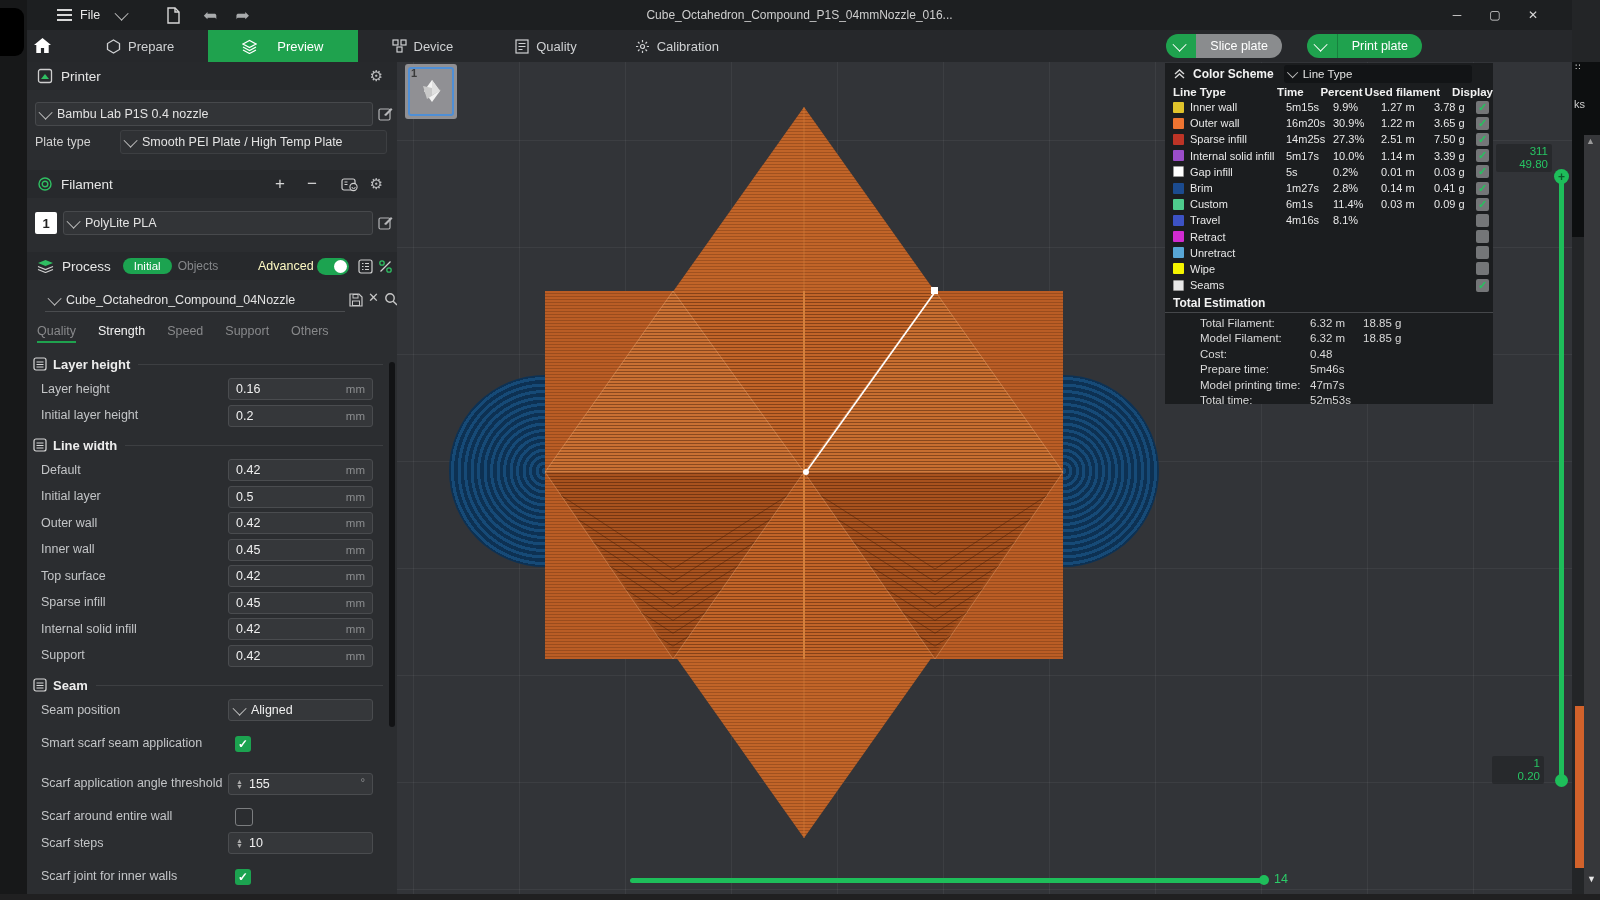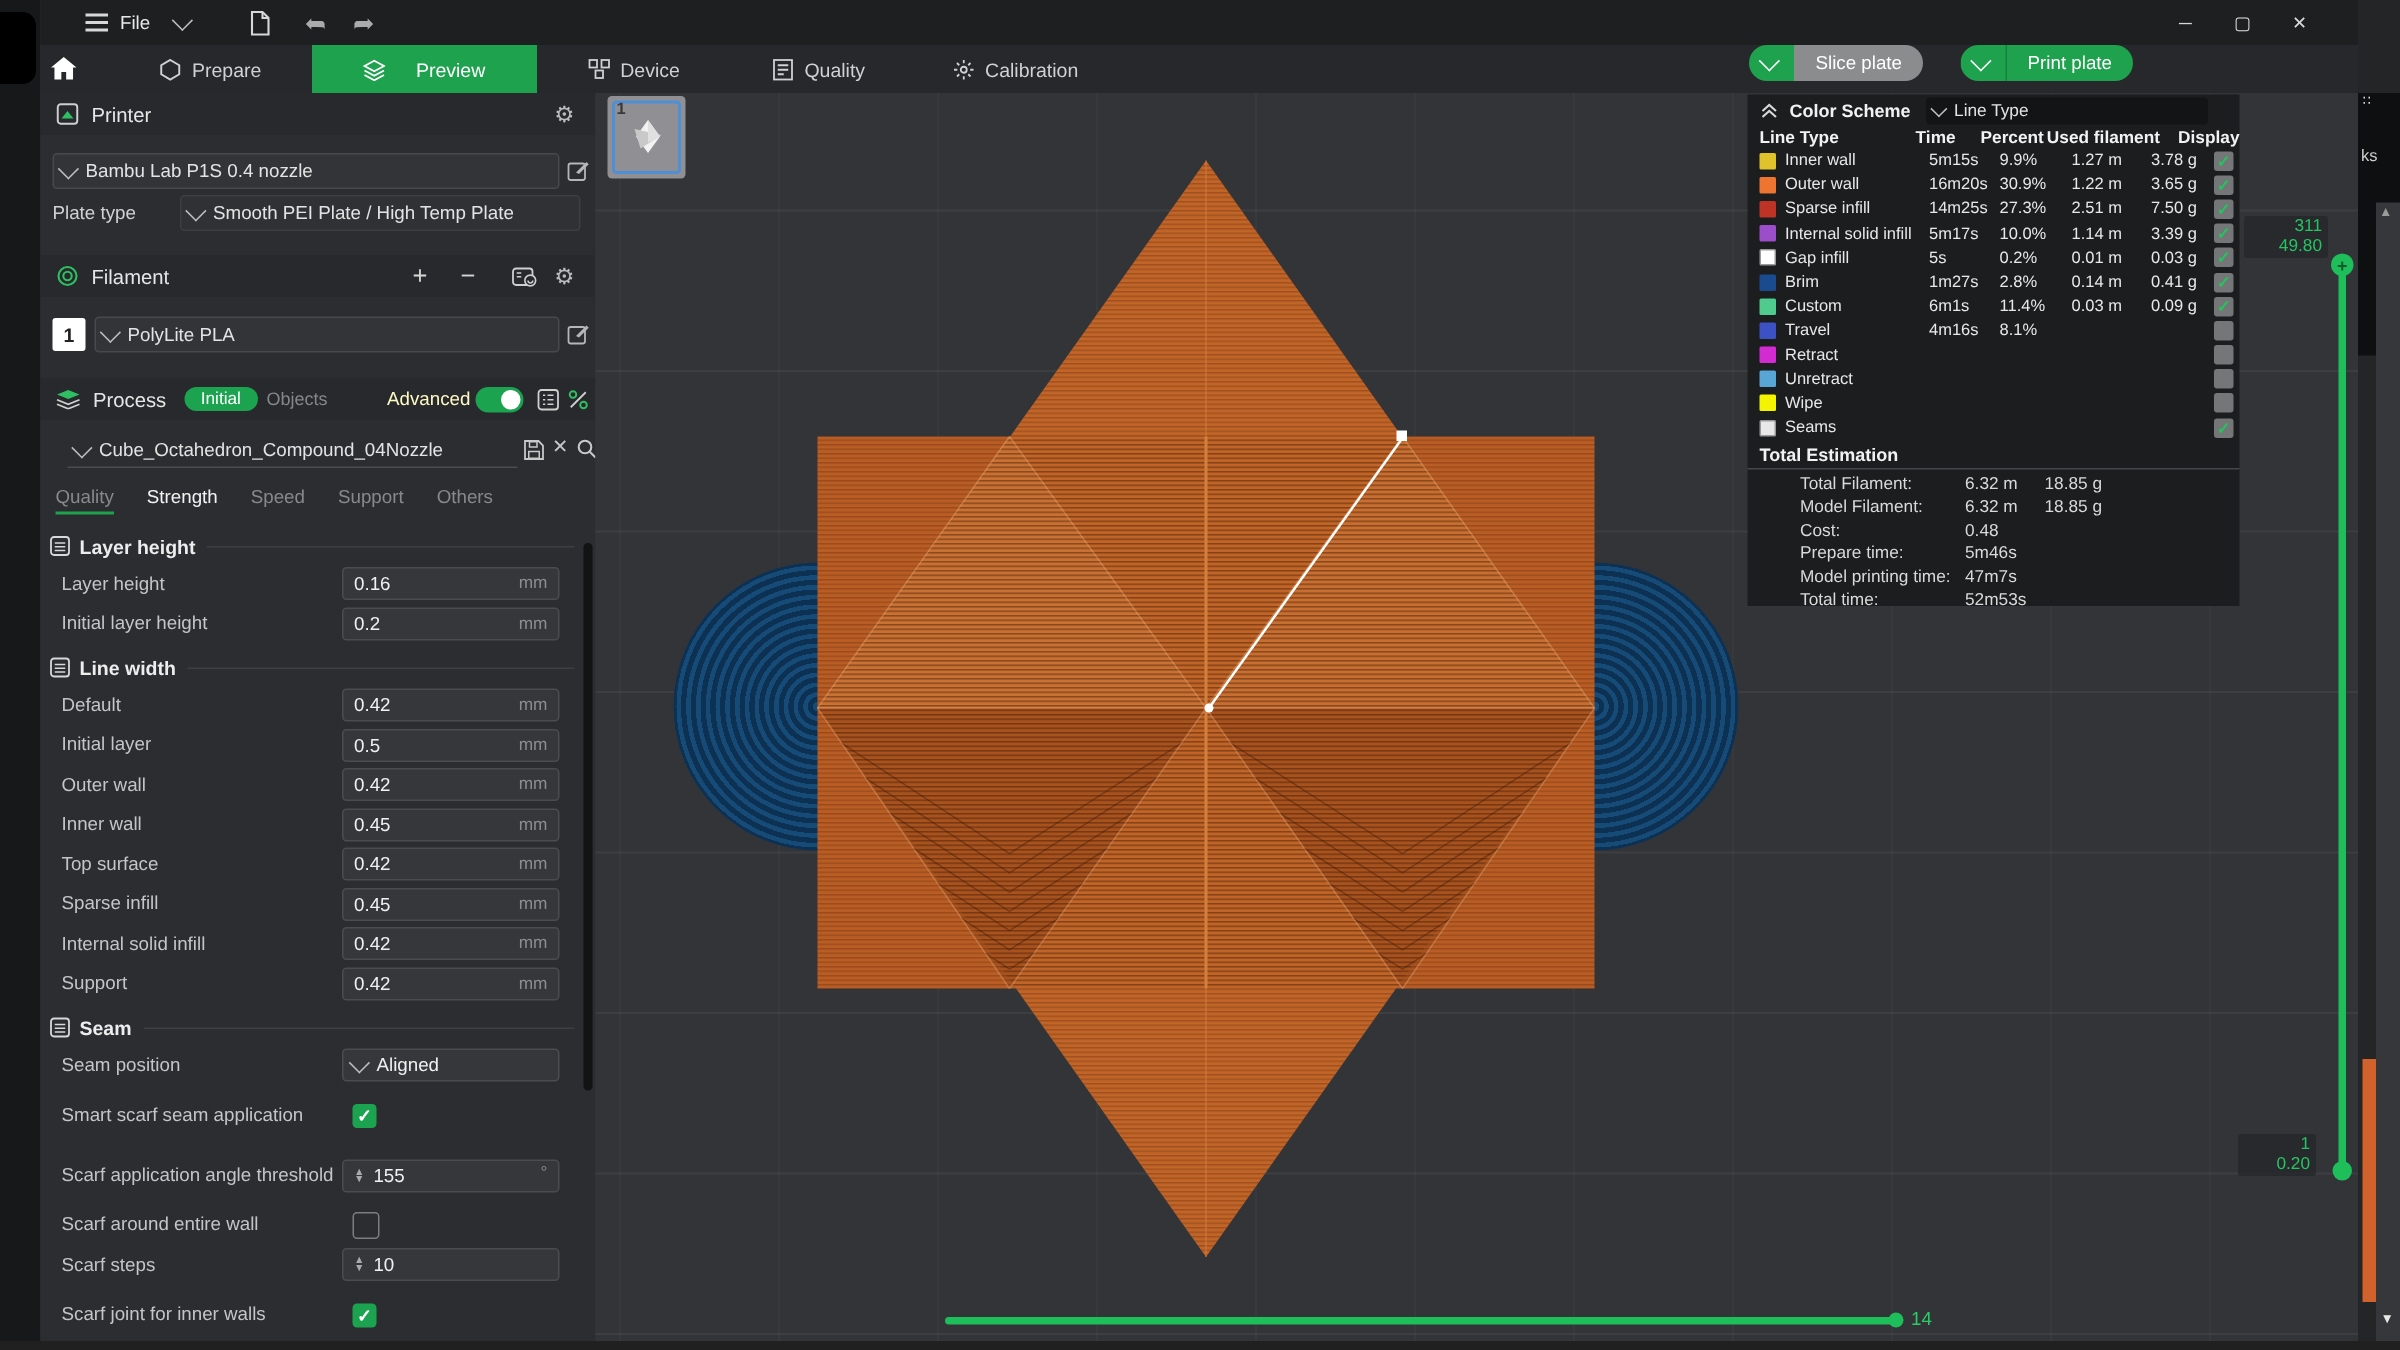--- a/index.html
+++ b/index.html
@@ -4,21 +4,21 @@
 <style>
   html,body{margin:0;padding:0;background:#0b0c0d;}
   #app{position:relative;width:1600px;height:900px;overflow:hidden;
        font-family:"Liberation Sans",sans-serif;background:#323438;color:#dcdcdc;
        -webkit-font-smoothing:antialiased;}
   .abs{position:absolute;}
   .ico{display:inline-flex;align-items:center;justify-content:center;}
   svg{display:block;}
   
   #titlebar{left:27px;top:0;width:1545px;height:30px;background:#1d1f21;display:flex;align-items:center;}
-  #tabrow{left:27px;top:30px;width:1545px;height:32px;background:#26282b;display:flex;}
+  #tabrow{left:27px;top:30px;width:1545px;height:32px;background:#26282b;display:flex;align-items:center;}
   .navtab{height:32px;display:flex;align-items:center;gap:7px;padding:0 20px;font-size:13px;color:#cfd1d3;cursor:default;}
   .navtab.active{background:#1fa24e;color:#fff;}
   .winbtn{width:30px;height:30px;display:flex;align-items:center;justify-content:center;color:#d8d8d8;font-size:12px;}
   
   .platebtn{height:24px;display:flex;align-items:stretch;border-radius:12px;overflow:hidden;font-size:12.5px;}
   .platebtn .chev{width:30px;background:#1fa24e;display:flex;align-items:center;justify-content:center;color:#fff;}
   .platebtn .lbl{display:flex;align-items:center;padding:0 14px;color:#fff;}
   
   #sidepanel{left:27px;top:62px;width:370px;height:832px;background:#2b2d30;overflow:hidden;}
   .sechdr{position:absolute;left:0;width:370px;height:28px;display:flex;align-items:center;background:#27292c;}
@@ -78,20 +78,21 @@
     <span style="margin-left:8px;font-size:12.5px;color:#e8e8e8;">File</span>
     <span class="chevd" style="margin-left:18px;"></span>
     <span class="ico" style="margin-left:38px;">
       <svg width="15" height="17" viewBox="0 0 15 17">
           <path d="M2 1h7l4 4v11H2z" fill="none" stroke="#d8d8d8" stroke-width="1.4"></path>
           <path d="M9 1v4h4" fill="none" stroke="#d8d8d8" stroke-width="1.4"></path>
         </svg>
     </span>
     <span class="ico" style="margin-left:22px;color:#a9abad;font-size:17px;transform:scaleX(-1);">➦</span>
     <span class="ico" style="margin-left:18px;color:#a9abad;font-size:17px;">➦</span>
+    <span style="position:absolute;left:0;right:0;text-align:center;font-size:12px;color:#cfcfcf;pointer-events:none;">Cube_Octahedron_Compound_P1S_04mmNozzle_016...</span>
     <span class="winbtn" style="position:absolute;right:100px;">─</span>
     <span class="winbtn" style="position:absolute;right:62px;">▢</span>
     <span class="winbtn" style="position:absolute;right:24px;">✕</span>
   </div>
 
   <div id="tabrow" class="abs">
     <span class="ico" style="margin:0 14px 0 6px;">
       <svg width="19" height="18" viewBox="0 0 19 18">
           <path d="M9.5 1L1 8h2.3v8h4.6v-5h3.2v5h4.6V8H18z" fill="#fff"></path>
         </svg>

